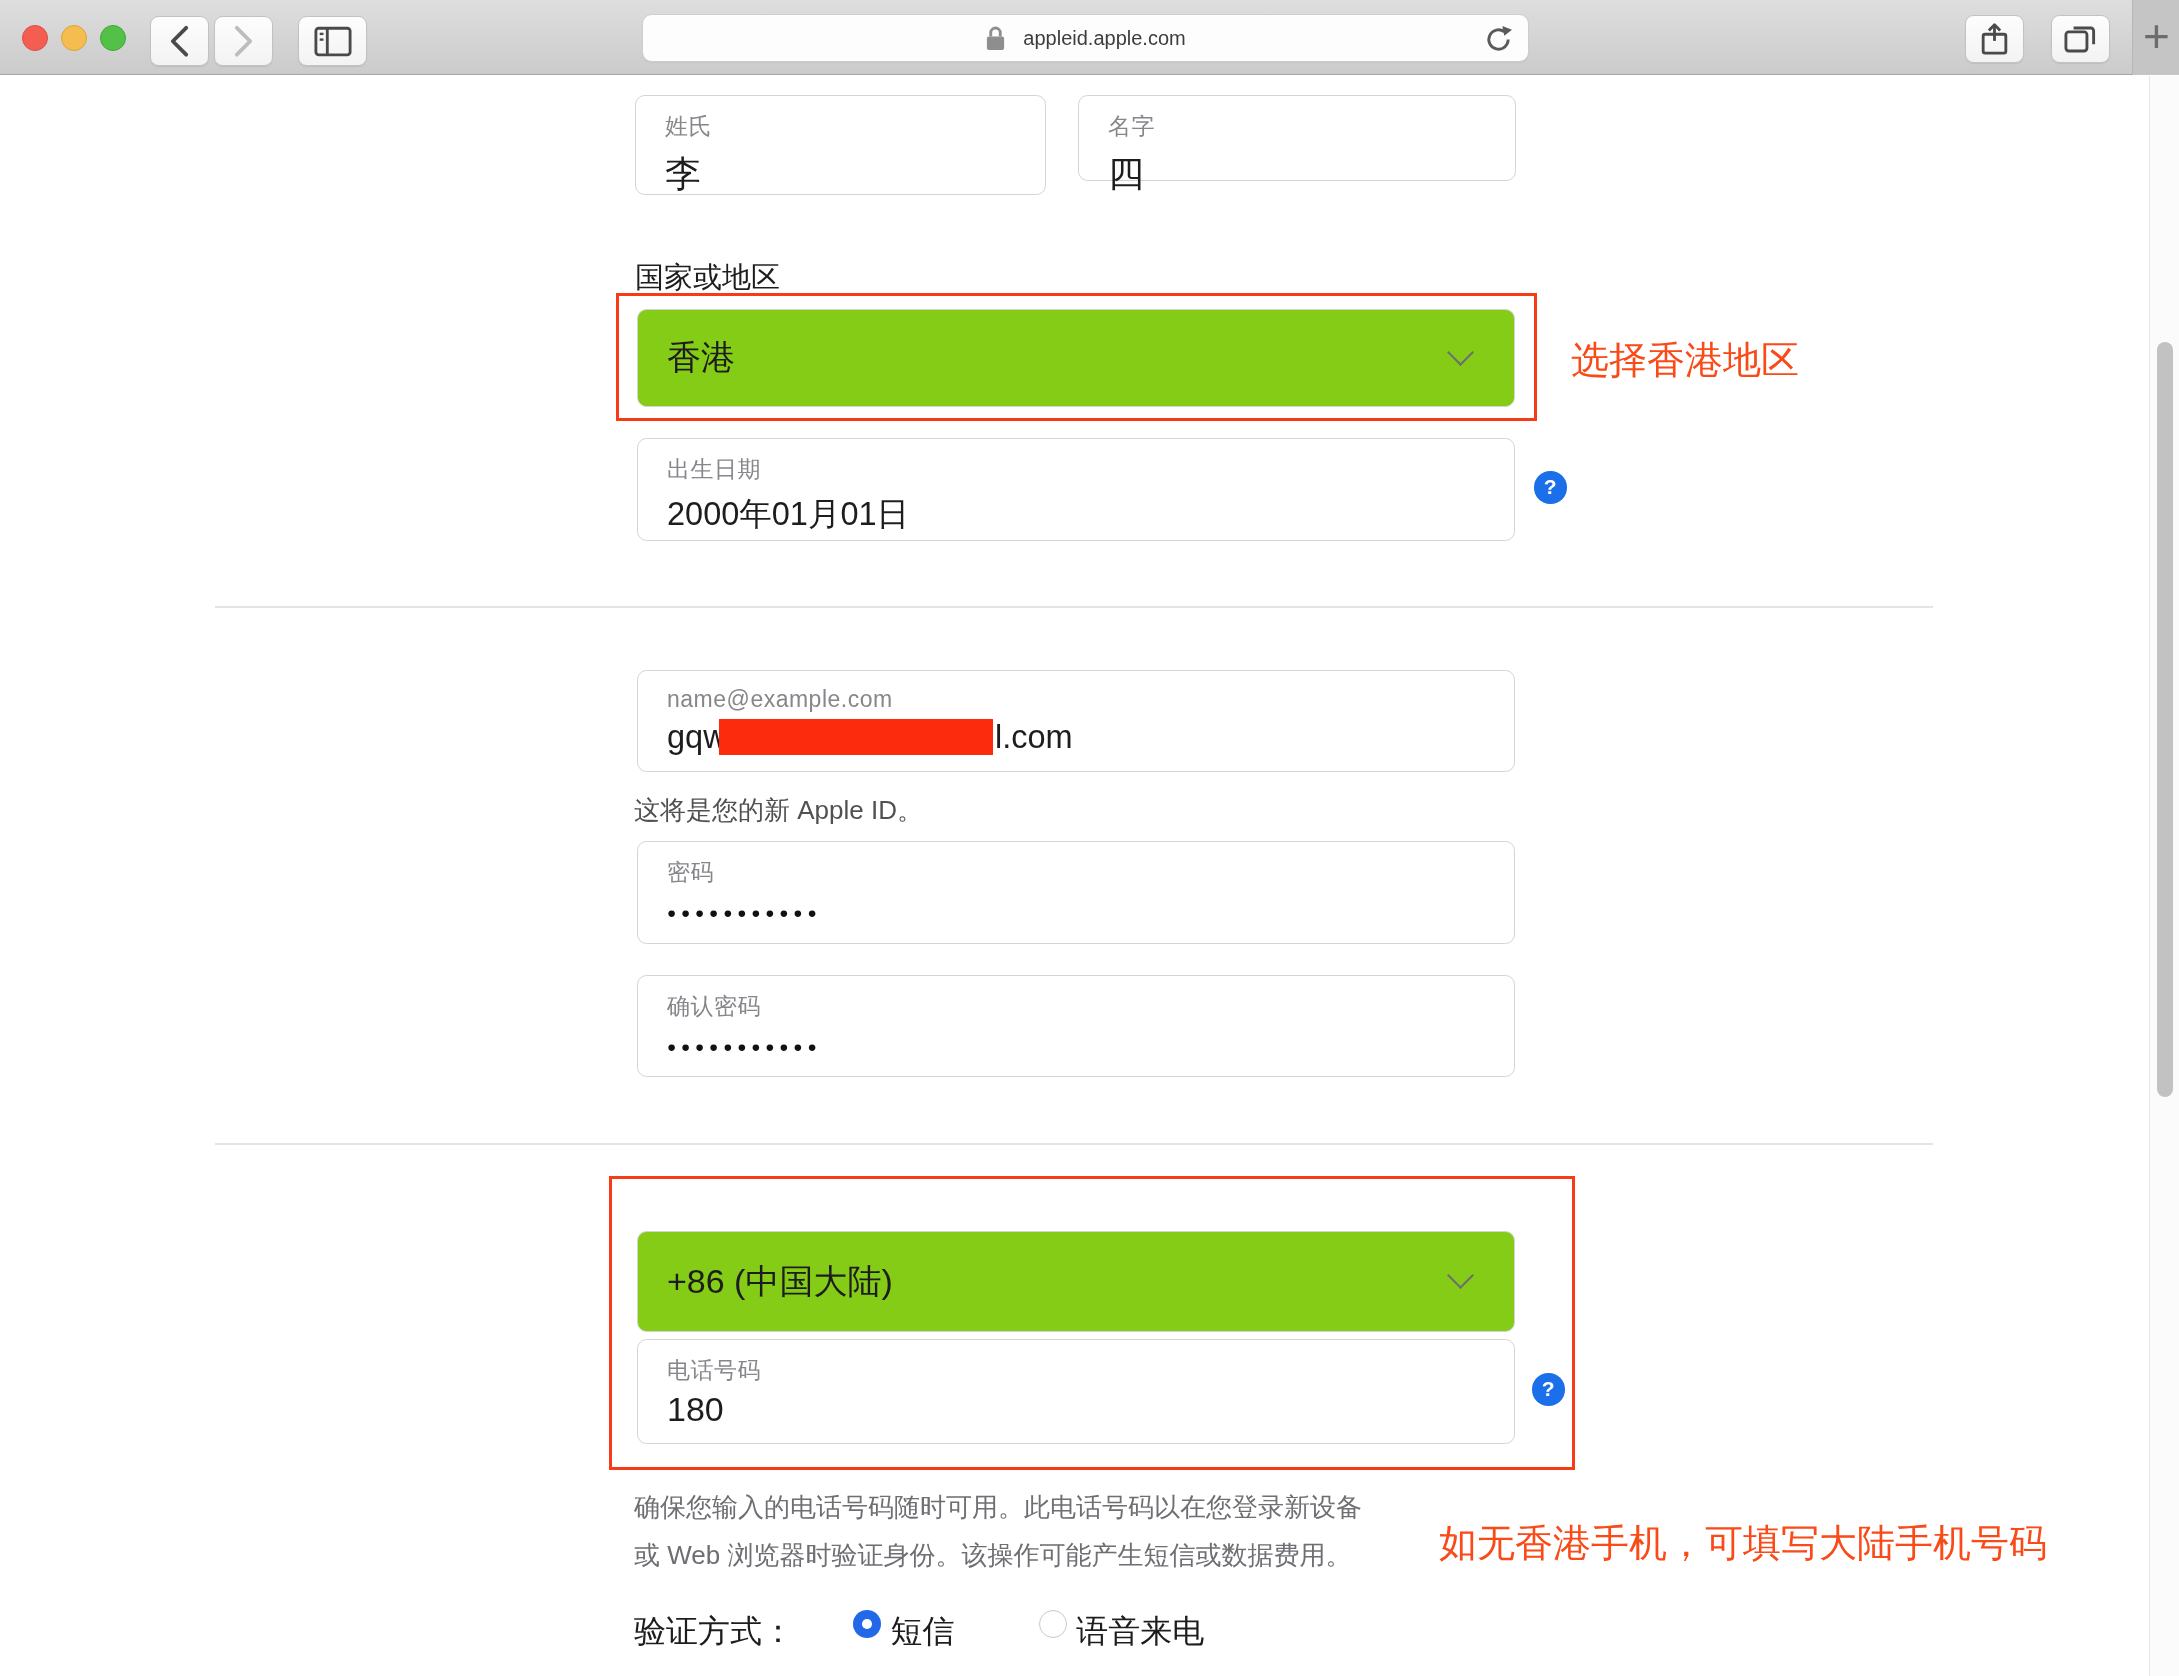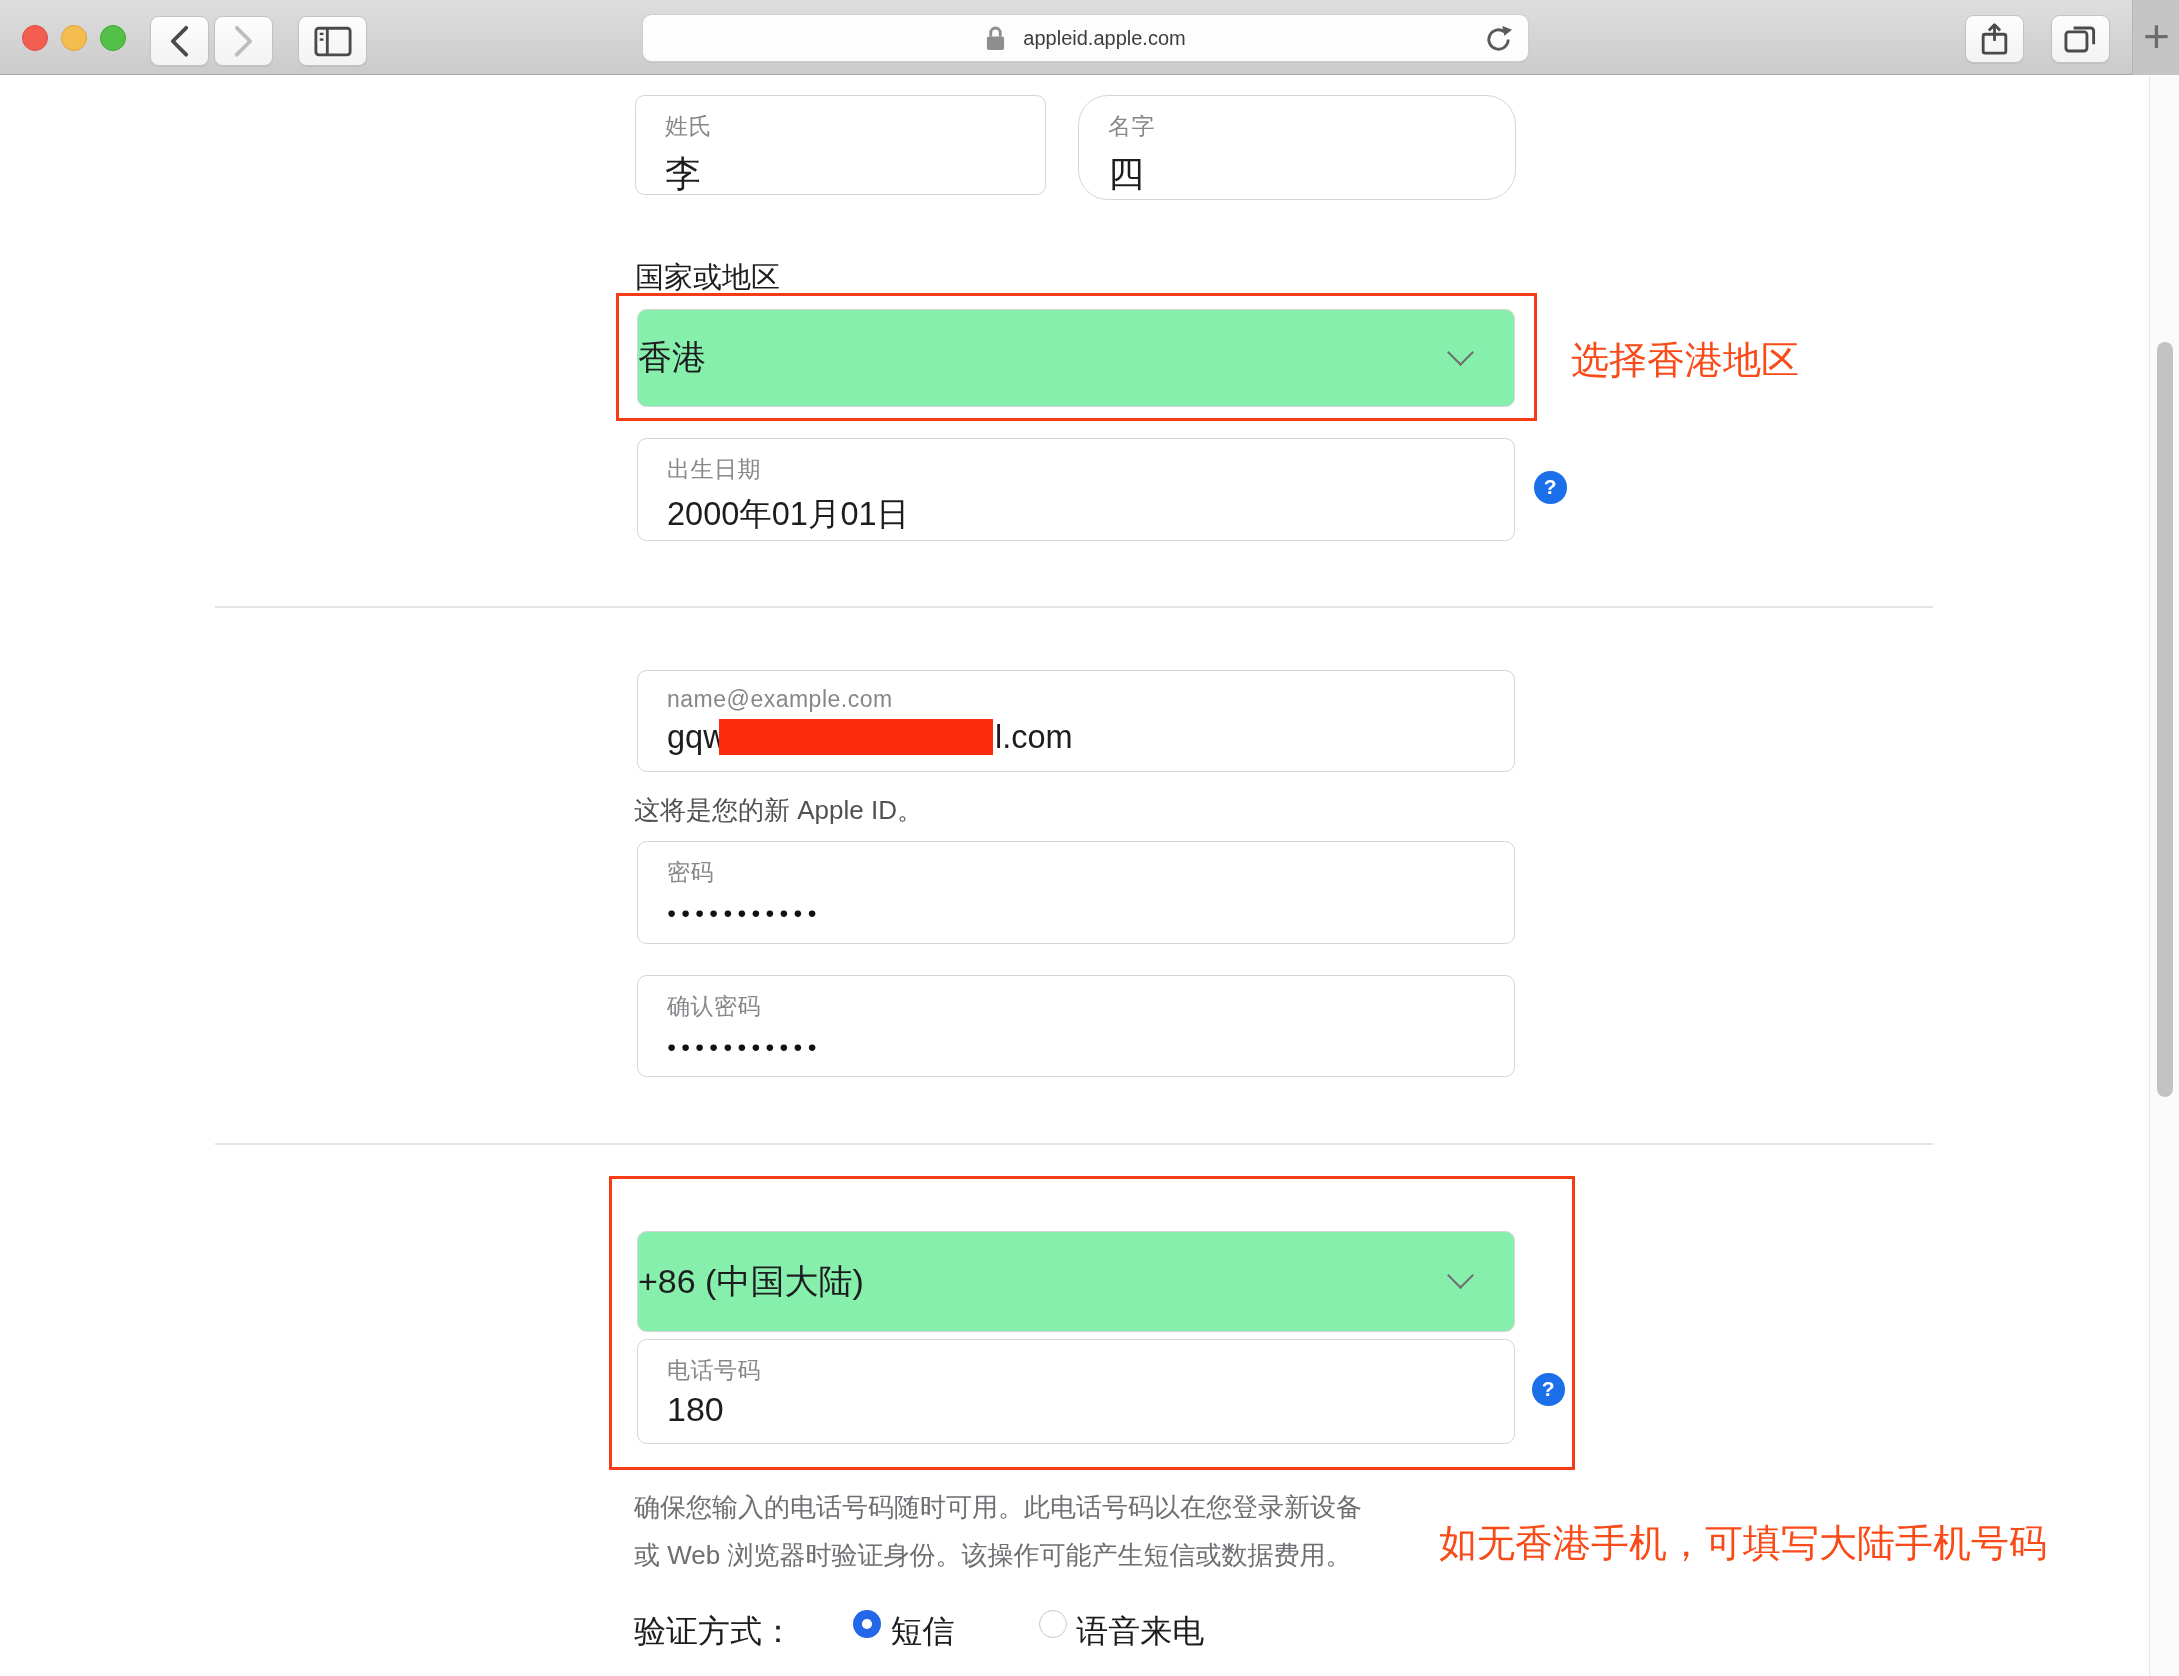--- a/index.html
+++ b/index.html
@@ -33,22 +33,22 @@
 
   
   .scroll-track { position:absolute; right:0; top:76px; width:30px; height:1601px; background:#fbfbfb;
                   border-left:1px solid #e6e6e6; }
   .scroll-thumb { position:absolute; left:6.7px; top:266px; width:16.3px; height:755px; background:#c2c2c2; border-radius:8.6px; }
 
   
   .field { position:absolute; background:#fff; border:1.9px solid #d4d4d4; border-radius:9.6px; padding:15.3px 0 0 29px; }
   .flabel { font-size:23px; color:#86868b; letter-spacing:0.5px; }
   .fvalue { font-size:34px; color:#1d1d1f; margin-top:7.6px; }
-  .select { position:absolute; background:#86efac; border:1.9px solid #d4d4d4; border-radius:9.6px;
-            display:flex; align-items:center; font-size:34px; color:#1d1d1f; }
+  .select { position:absolute; background:#84cc16; border:1.9px solid #d4d4d4; border-radius:9.6px;
+            display:flex; align-items:center; padding-left:29px; font-size:34px; color:#1d1d1f; }
   .chev { position:absolute; right:44px; top:50%; width:19px; height:19px; margin-top:-15.3px;
           border-right:2.9px solid #6e6e73; border-bottom:2.9px solid #6e6e73; transform:rotate(45deg); }
   .divider { position:absolute; height:1.9px; background:#e4e4e4; }
   .redbox { position:absolute; border:3.8px solid #f53c17; }
   .red-note { position:absolute; color:#f94a18; font-size:38px; white-space:nowrap; }
   .help { position:absolute; width:32.5px; height:32.5px; border-radius:50%; background:#1b6fe8; color:#fff;
           font-size:21px; font-weight:bold; display:flex; align-items:center; justify-content:center; }
   .gray-note { position:absolute; color:#6e6e73; font-size:26px; line-height:48px; }
   .dots { font-size:15.3px; letter-spacing:4.8px; color:#111; margin-top:15.3px; }
   .redact { display:inline-block; width:274px; height:36px; background:#fc2b0e; vertical-align:-6.7px;
@@ -135,21 +135,21 @@
   </div>
 
   <div class="scroll-track">
     <div class="scroll-thumb"></div>
   </div>
 
   <div class="field" style="left:635px; top:95px; width:411px; height:100px;">
     <div class="flabel">姓氏</div>
     <div class="fvalue" style="font-size:36px;">李</div>
   </div>
-  <div class="field" style="left:1078px; top:95px; width:438px; height:105px;border-radius:30px;">
+  <div class="field" style="left:1078px; top:95px; width:438px; height:86px;">
     <div class="flabel">名字</div>
     <div class="fvalue" style="font-size:36px;">四</div>
   </div>
 
   <div class="country-label">国家或地区</div>
   <div class="redbox" style="left:616px; top:293px; width:921px; height:128px;"></div>
   <div class="select" style="left:637px; top:309px; width:878px; height:98px;">
     <span>香港</span>
     <span class="chev"></span>
   </div>

